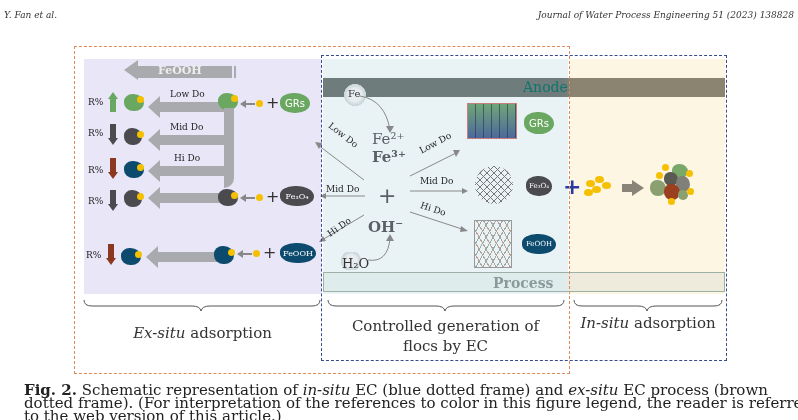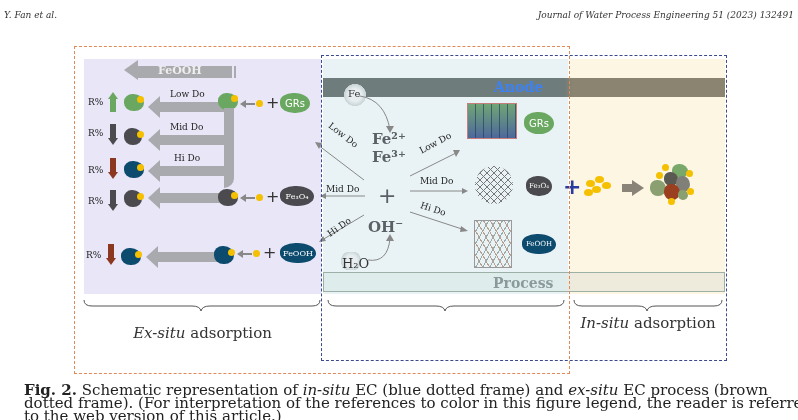--- a/index.html
+++ b/index.html
@@ -7,21 +7,21 @@
   .hdr{position:absolute;top:10px;font-size:9px;font-style:italic;color:#333;}
   .hdr-left{left:4px;}
   .hdr-right{right:4px;}
   .abs{position:absolute;}
   .frame-brown{position:absolute;left:74px;top:46px;width:496px;height:328px;border:1.5px dashed #e08a5a;box-sizing:border-box;}
   .frame-blue{position:absolute;left:321px;top:55px;width:406px;height:306px;border:1.5px dashed #3a4a8c;box-sizing:border-box;}
   .bg-left{position:absolute;left:84px;top:59px;width:237px;height:235px;background:#e8e6f7;}
   .bg-mid{position:absolute;left:323px;top:59px;width:245px;height:235px;background:#e9f3f6;}
   .bg-right{position:absolute;left:570px;top:59px;width:155px;height:235px;background:#fdf6e3;}
   .anode{position:absolute;left:323px;top:78px;width:402px;height:19px;background:linear-gradient(90deg,#6f7c7c 0%,#6f7c7c 60%,#8a8470 62%,#8a8470 100%);}
-  .anode-label{position:absolute;left:494px;top:78px;font-weight:bold;color:#3b82f6;font-size:14px;line-height:19px;}
+  .anode-label{position:absolute;left:523px;top:78px;font-weight:normal;color:#0f766e;font-size:14px;line-height:19px;}
   .cathode{position:absolute;left:323px;top:272px;width:402px;height:20px;background:linear-gradient(90deg,#dfecec 0%,#dfecec 60%,#eeeadc 62%,#eeeadc 100%);border:1px solid #9cb0a8;box-sizing:border-box;}
   .cathode-label{position:absolute;left:493px;top:273px;font-weight:bold;color:#8a9a9a;font-size:14px;line-height:20px;}
   .rlabel{font-size:9px;color:#222;}
   .dolabel{font-size:9px;color:#222;}
   .cloud{position:absolute;border-radius:45% 55% 50% 50%;}
   .gr{background:#6aa862;}
   .dk{background:#4b4b4f;}
   .rd{background:#0c4a6e;}
   .dot{position:absolute;width:7px;height:7px;border-radius:50%;background:#f5c000;}
   .bigarrow{position:absolute;height:10px;background:#a9aaad;}
@@ -32,21 +32,21 @@
   .tag{position:absolute;color:#fff;font-family:"DejaVu Sans",sans-serif;display:flex;align-items:center;justify-content:center;}
   .caption-text{font-size:15px;color:#333;text-align:center;}
   .fig-caption{position:absolute;left:4px;top:384px;width:790px;font-size:15px;line-height:13px;color:#222;margin-left:20px;}
   .fig-caption b{font-weight:bold;}
   .brace{position:absolute;}
 </style>
 </head>
 <body>
 
 <div class="hdr hdr-left">Y. Fan et al.</div>
-<div class="hdr hdr-right">Journal of Water Process Engineering 51 (2023) 132491</div>
+<div class="hdr hdr-right">Journal of Water Process Engineering 51 (2023) 138828</div>
 
 <div>
   <div class="bg-left"></div>
   <div class="bg-mid"></div>
   <div class="bg-right"></div>
 
   <div class="anode"></div>
   <div class="anode-label">Anode</div>
   <div class="cathode"></div>
   <div class="cathode-label">Process</div>
@@ -145,21 +145,21 @@
     <line x1="110" y1="132" x2="165" y2="150" stroke="#888" stroke-width="1"></line>
     <polygon points="168,151 161,146 160,152" fill="#888"></polygon>
     <path d="M68 180 Q 88 183 90 158" fill="none" stroke="#888" stroke-width="1"></path>
     <polygon points="86,161 94,161 90,154" fill="#888"></polygon>
   </svg>
 
   <span class="abs dolabel" style="left:326px;top:130px;transform:rotate(38deg);">Low Do</span>
   <span class="abs dolabel" style="left:326px;top:184px;">Mid Do</span>
   <span class="abs dolabel" style="left:326px;top:222px;transform:rotate(-35deg);">Hi Do</span>
 
-  <span class="abs" style="left:372px;top:130px;font-size:15px;font-weight:bold;color:#5a6066;">Fe²⁺</span>
+  <span class="abs" style="left:372px;top:130px;font-size:15px;font-weight:normal;color:#5a6066;">Fe²⁺</span>
   <span class="abs" style="left:372px;top:148px;font-size:15px;font-weight:bold;color:#5a6066;">Fe³⁺</span>
   <span class="abs" style="left:378px;top:183px;font-size:22px;color:#5a6066;font-family:'DejaVu Sans',sans-serif;">+</span>
   <span class="abs" style="left:368px;top:218px;font-size:15px;font-weight:bold;color:#5a6066;text-align:center;">OH⁻</span>
   <div class="abs" style="left:340px;top:252px;width:22px;height:18px;background:radial-gradient(circle,#e8eef0 40%,#c8d4d8 70%,transparent 72%);"></div>
   <span class="abs" style="left:342px;top:256px;font-size:13px;color:#333;">H₂O</span>
 
   <span class="abs dolabel" style="left:418px;top:138px;transform:rotate(-28deg);">Low Do</span>
   <span class="abs dolabel" style="left:420px;top:176px;">Mid Do</span>
   <span class="abs dolabel" style="left:420px;top:204px;transform:rotate(18deg);">Hi Do</span>
 
@@ -204,20 +204,22 @@
     <path d="M2 2 Q2 8 10 8 L110 8 Q118 8 119 13 Q120 8 128 8 L230 8 Q238 8 238 2" fill="none" stroke="#555" stroke-width="1"></path>
   </svg>
   <svg class="brace" style="left:572px;top:298px;" width="152" height="14">
     <path d="M2 2 Q2 8 10 8 L66 8 Q74 8 75 13 Q76 8 84 8 L142 8 Q150 8 150 2" fill="none" stroke="#555" stroke-width="1"></path>
   </svg>
 
   <div class="abs caption-text" style="left:84px;top:324px;width:237px;">
     <i>Ex-situ</i><span> adsorption</span>
   </div>
   <div class="abs caption-text" style="left:323px;top:316px;width:245px;line-height:20px;">
+    <div>Controlled generation of</div>
+    <div>flocs by EC</div>
   </div>
   <div class="abs caption-text" style="left:572px;top:314px;width:152px;">
     <i>In-situ</i><span> adsorption</span>
   </div>
 
   <div class="frame-brown"></div>
   <div class="frame-blue"></div>
 </div>
 
 <div class="fig-caption">

